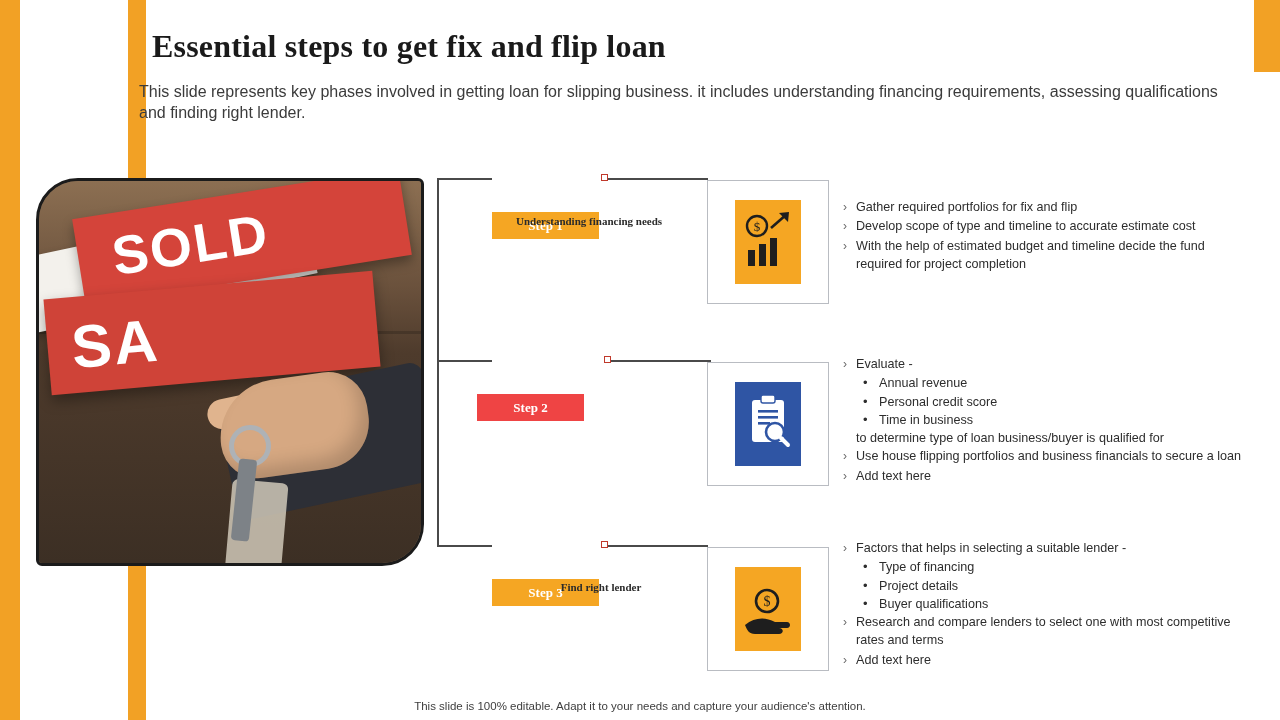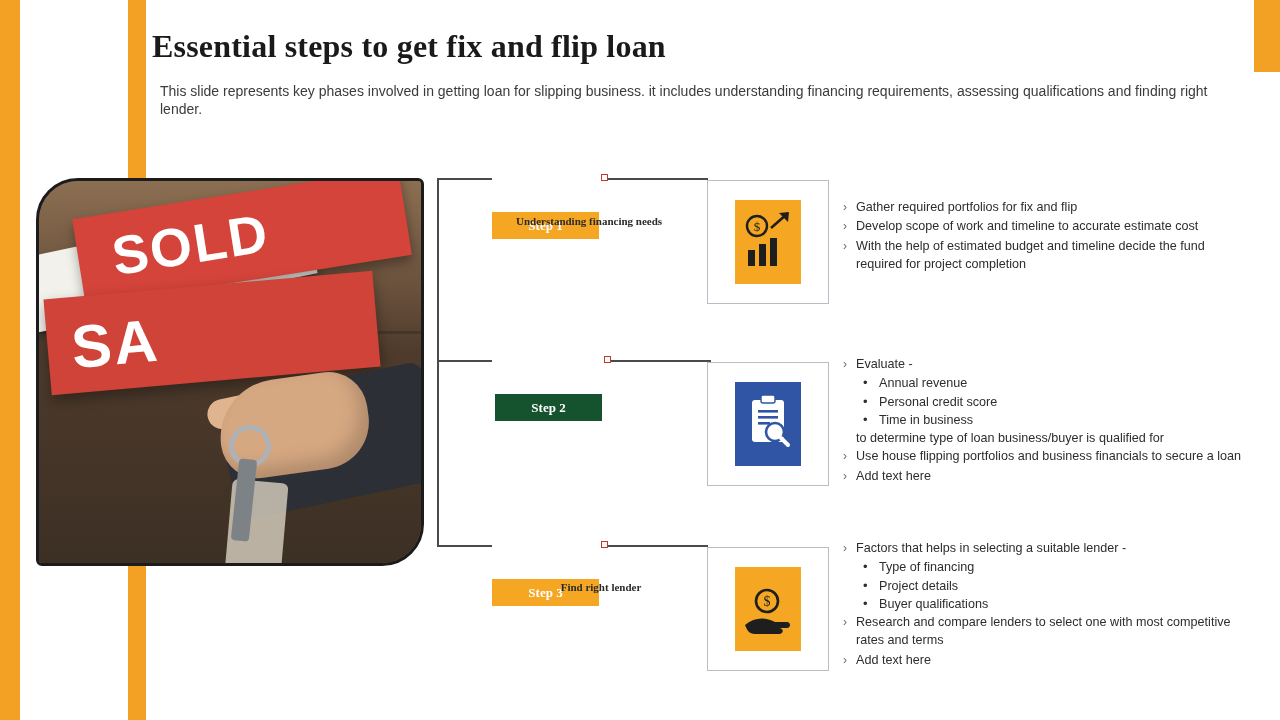--- a/index.html
+++ b/index.html
@@ -37,23 +37,23 @@
     position: absolute;
     left: 152px; top: 28px;
     font-family: "Liberation Serif", serif;
     font-size: 32px;
     font-weight: bold;
     color: #1a1a1a;
     letter-spacing: 0.2px;
   }
   .subtitle {
     position: absolute;
-    left: 160px; top: 82px;
+    left: 139px; top: 82px;
     width: 1090px;
-    font-size: 14px;
+    font-size: 16px;
     color: #3b3b3b;
     line-height: 1.3;
   }
 
   
   .photo {
     position: absolute;
     left: 36px; top: 178px;
     width: 388px; height: 388px;
     border: 3px solid #1b1b1b;
@@ -321,29 +321,29 @@
     </div>
   </div>
 
   <div class="bullets" style="left:843px; top:198px;">
     <div class="row">
       <span class="chev">›</span>
       <span class="txt">Gather required portfolios for fix and flip</span>
     </div>
     <div class="row">
       <span class="chev">›</span>
-      <span class="txt">Develop scope of work and timeline to accurate estimate cost</span>
+      <span class="txt">Develop scope of type and timeline to accurate estimate cost</span>
     </div>
     <div class="row">
       <span class="chev">›</span>
       <span class="txt">With the help of estimated budget and timeline decide the fund required for project completion</span>
     </div>
   </div>
 
-  <div class="step-badge" style="left:495px; top:346px; background:#14532d;">Step 2</div>
+  <div class="step-badge" style="left:477px; top:346px; background:#ef4444;">Step 2</div>
 
   <div class="icon-card" style="left:707px; top:362px;">
     <div class="icon-inner">
       <svg width="66" height="84" viewBox="0 0 66 84" aria-hidden="true">
         <rect x="0" y="0" width="66" height="84" fill="#2f55a4"></rect>
         <g>
           <rect x="17" y="18" width="32" height="42" rx="3" fill="#ffffff"></rect>
           <rect x="26" y="13" width="14" height="8" rx="2" fill="#ffffff" stroke="#2f55a4" stroke-width="1.4"></rect>
           <rect x="23" y="28" width="20" height="2.6" fill="#2f55a4"></rect>
           <rect x="23" y="34" width="20" height="2.6" fill="#2f55a4"></rect>
@@ -419,14 +419,15 @@
     <div class="row">
       <span class="chev">›</span>
       <span class="txt">Research and compare lenders to select one with most competitive rates and terms</span>
     </div>
     <div class="row">
       <span class="chev">›</span>
       <span class="txt">Add text here</span>
     </div>
   </div>
 
+  <div class="footer">This slide is 100% editable. Adapt it to your needs and capture your audience's attention.</div>
 
 </div>
 
 </body></html>

